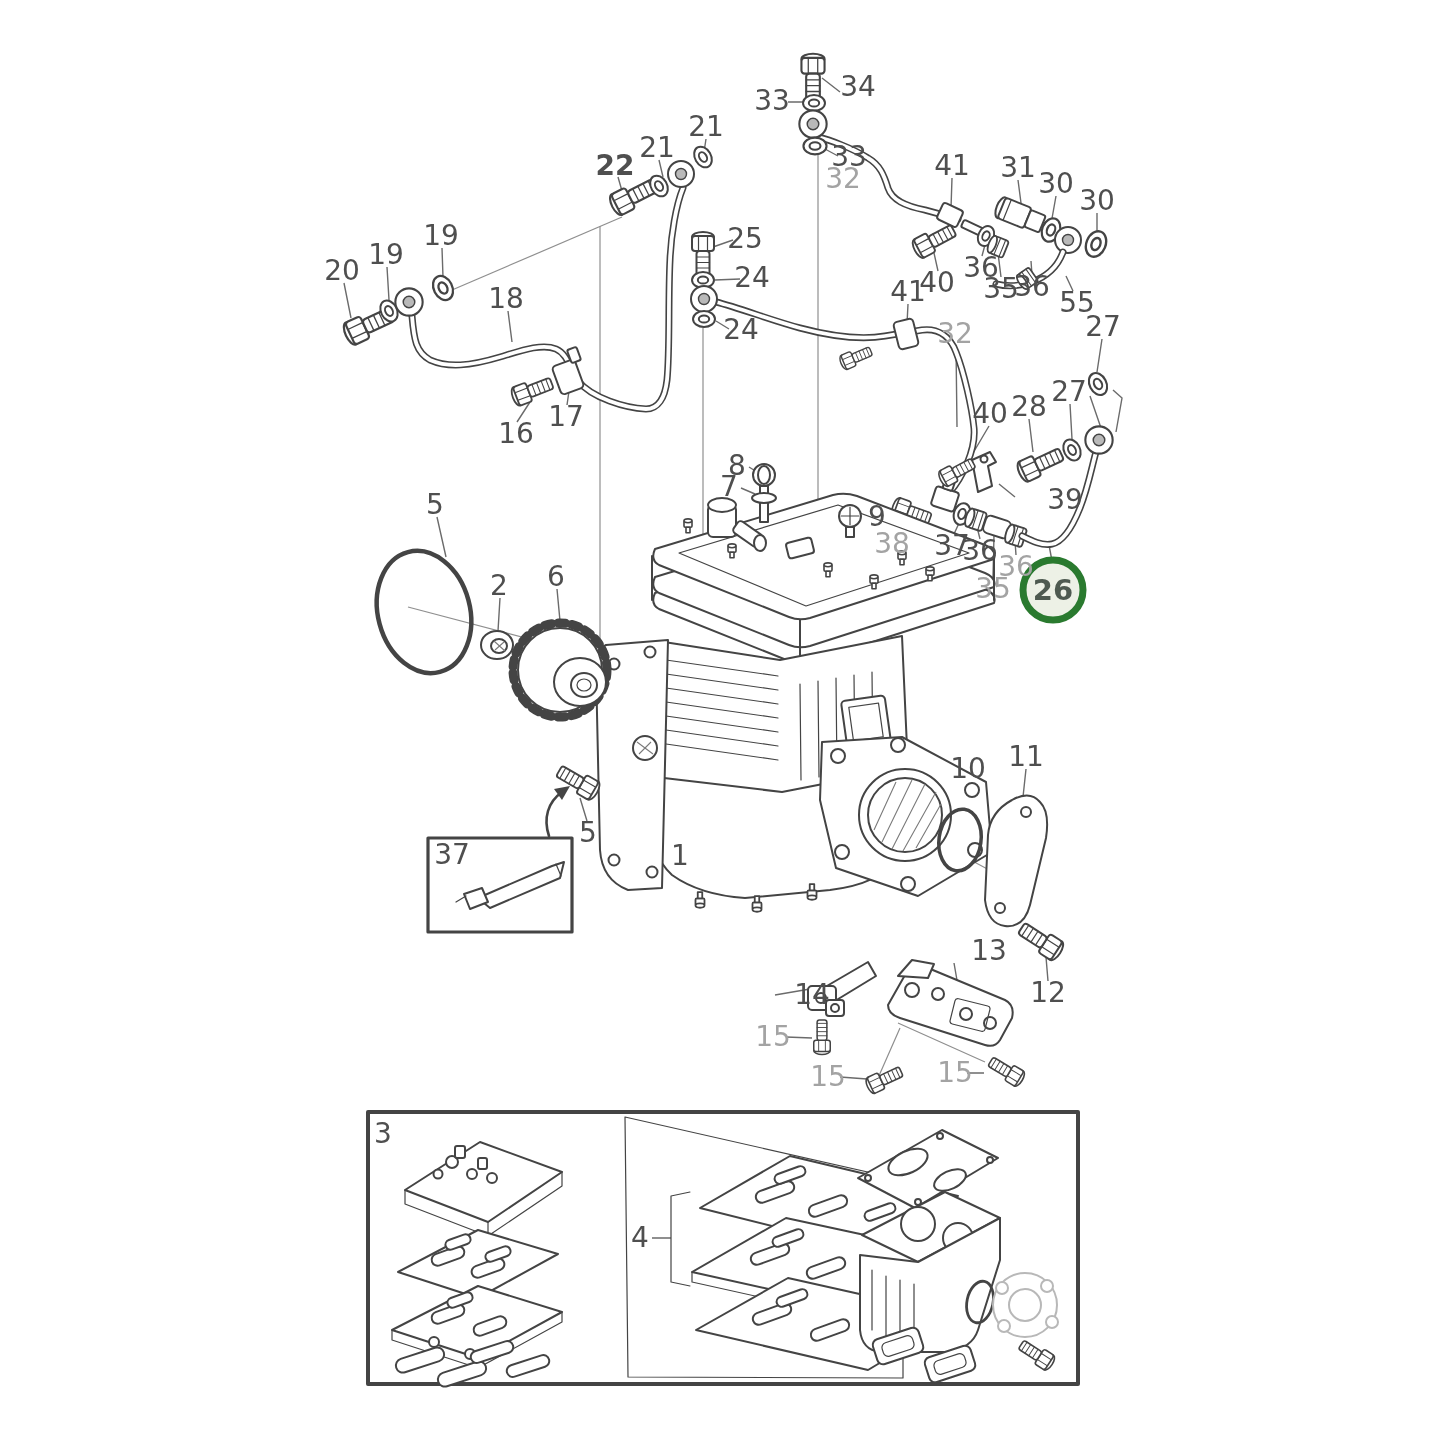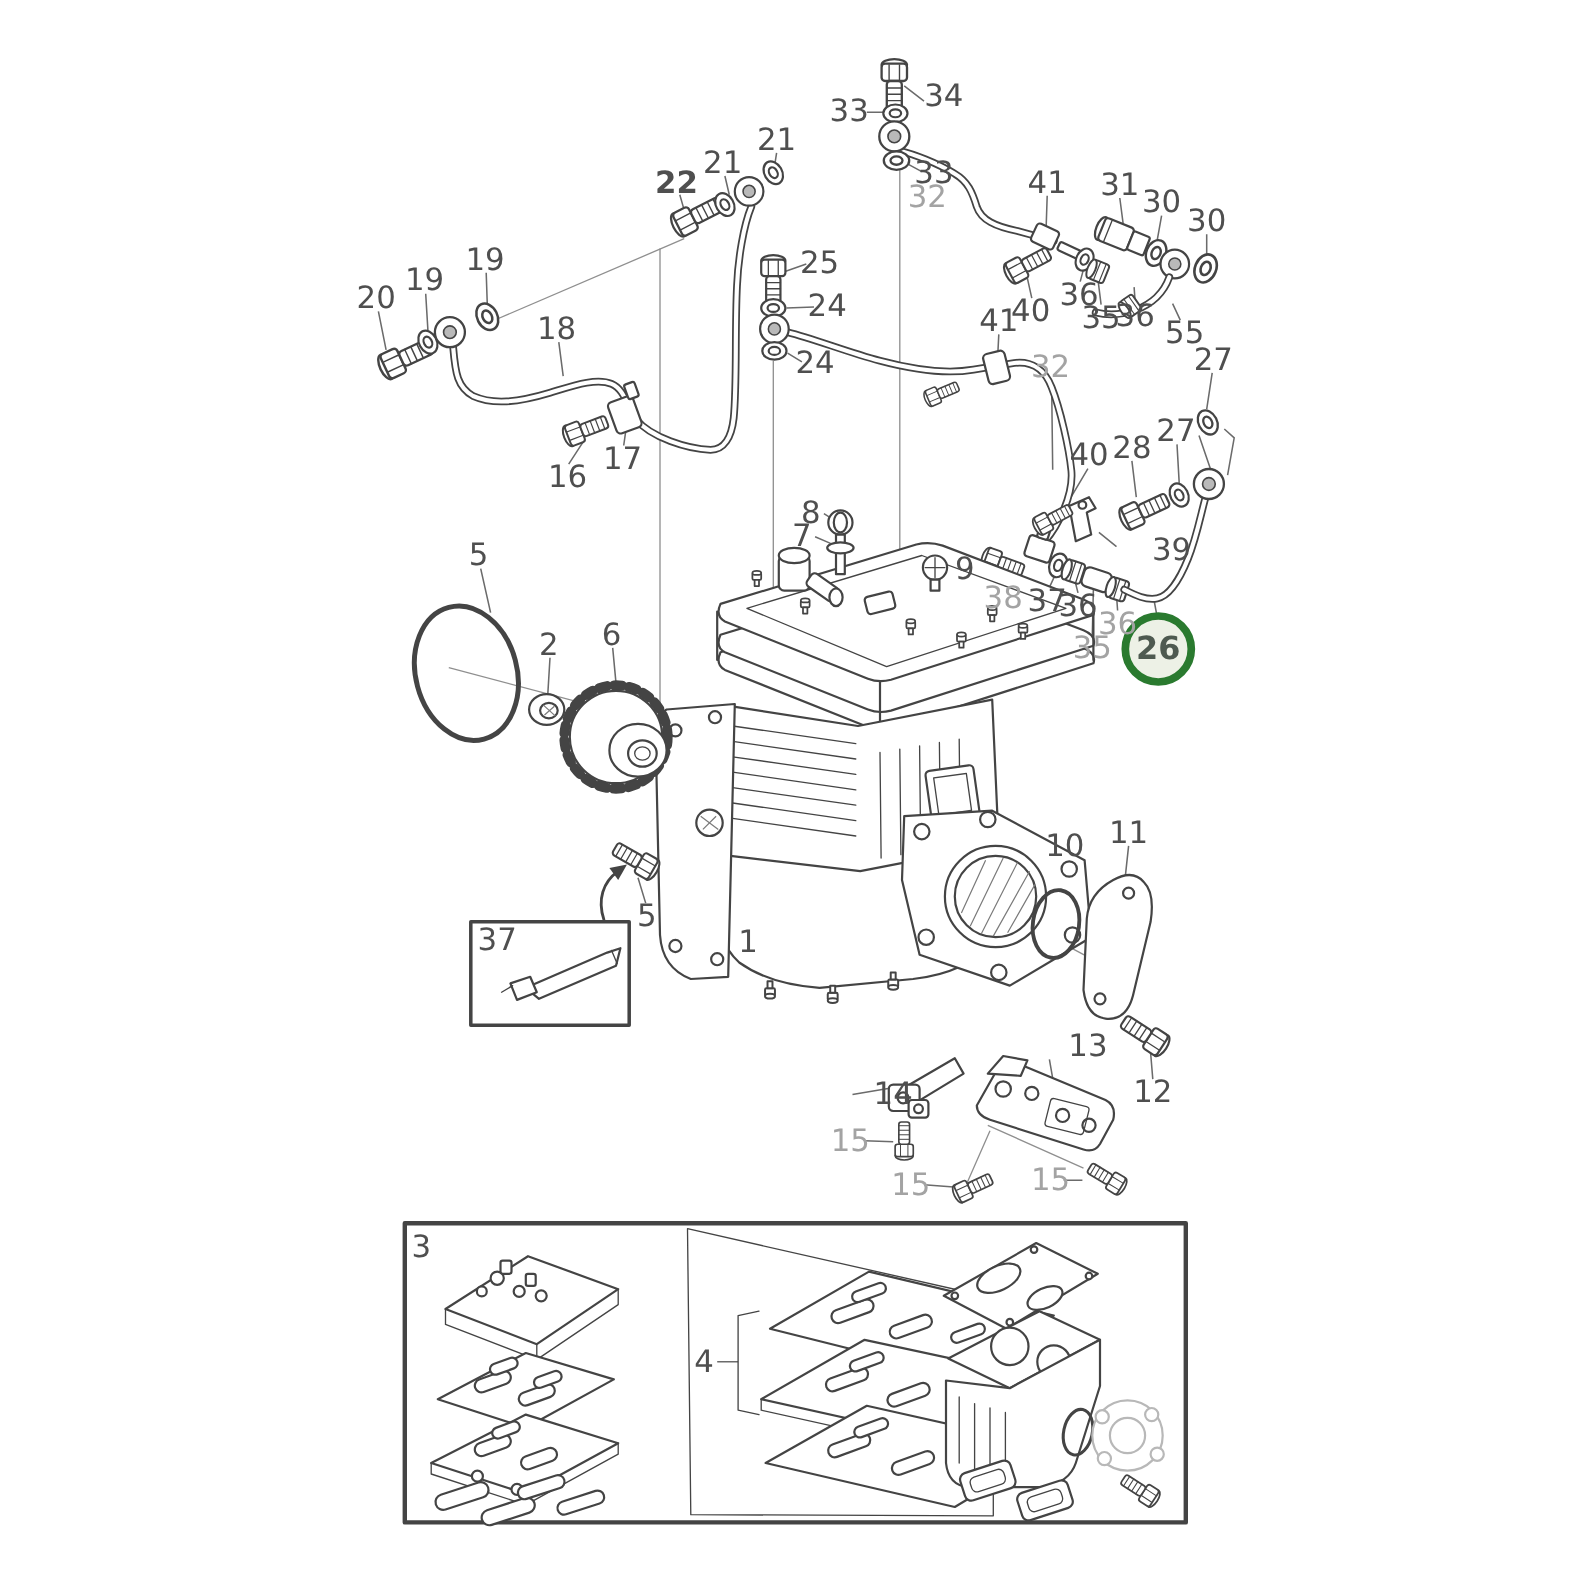--- a/index.html
+++ b/index.html
@@ -414,21 +414,21 @@
       <span class="part-label" style="left: 506px; top: 299px;">18</span>
       <span class="part-label" style="left: 566px; top: 417px;">17</span>
       <span class="part-label" style="left: 516px; top: 434px;">16</span>
       <span class="part-label" style="left: 908px; top: 292px;">41</span>
       <span class="part-label muted" style="left: 955px; top: 334px;">32</span>
       <span class="part-label" style="left: 1103px; top: 327px;">27</span>
       <span class="part-label" style="left: 1029px; top: 407px;">28</span>
       <span class="part-label" style="left: 1069px; top: 392px;">27</span>
       <span class="part-label" style="left: 990px; top: 414px;">40</span>
       <span class="part-label" style="left: 1028px; top: 500px; margin-left: 37px;">39</span>
-      <span class="part-label muted" style="left: 912px; top: 544px;">38</span>
+      <span class="part-label muted" style="left: 892px; top: 544px;">38</span>
       <span class="part-label" style="left: 952px; top: 546px;">37</span>
       <span class="part-label" style="left: 980px; top: 551px;">36</span>
       <span class="part-label muted" style="left: 1016px; top: 567px;">36</span>
       <span class="part-label muted" style="left: 993px; top: 589px;">35</span>
       <span class="part-label highlight" style="left: 1053px; top: 590px; font-weight: bold;">26</span>
       <span class="part-label" style="left: 737px; top: 466px;">8</span>
       <span class="part-label" style="left: 729px; top: 487px;">7</span>
       <span class="part-label" style="left: 877px; top: 517px;">9</span>
       <span class="part-label" style="left: 435px; top: 505px;">5</span>
       <span class="part-label" style="left: 499px; top: 586px;">2</span>

